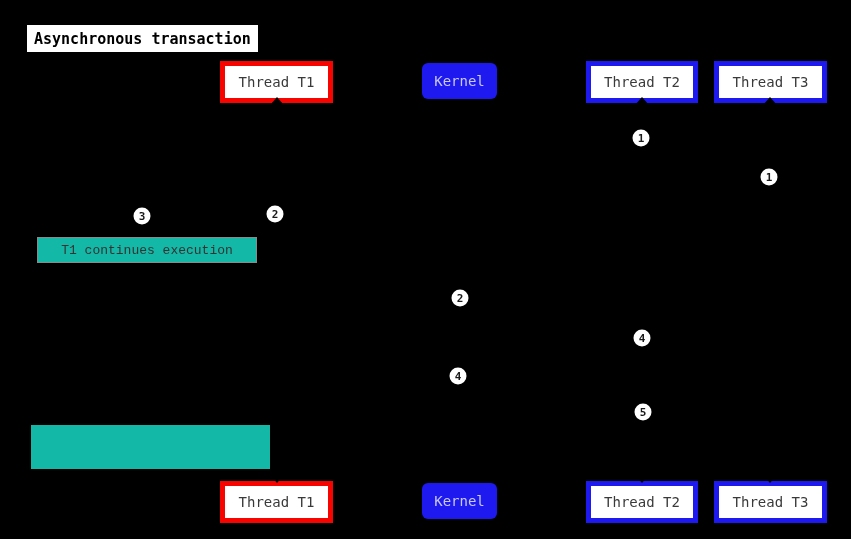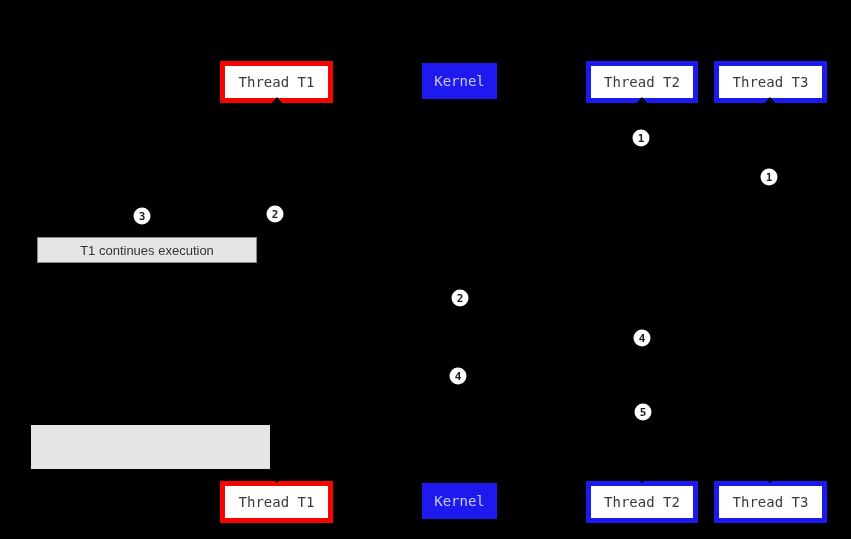--- a/index.html
+++ b/index.html
@@ -17,26 +17,26 @@
   .pbox{
     position:absolute;height:42px;box-sizing:border-box;background:#fff;
     border:5px solid #15803d;display:flex;align-items:center;justify-content:center;
     font-size:14px;color:var(--box_text,#3a3a3a);white-space:nowrap;
   }
   .pbox.red{border-color:var(--accent_red,#f80400);}
   .pbox.blue{border-color:var(--accent_blue,#1d19ef);}
   .kbox{
     position:absolute;width:75px;height:36px;box-sizing:border-box;
     background:var(--accent_blue,#1d19ef);color:var(--kernel_text,#c9c9f6);
-    display:flex;align-items:center;justify-content:center;font-size:14px;white-space:nowrap;
+    display:flex;align-items:center;justify-content:center;font-size:14px;white-space:nowrap;border-radius:6px;
   }
   .note{
-    position:absolute;background:#e5e5e5;border:1px solid var(--note_border,#8a8a8a);
+    position:absolute;background:#14b8a6;border:1px solid var(--note_border,#8a8a8a);
     box-sizing:border-box;display:flex;align-items:center;justify-content:center;
-    font-family:Liberation Sans, sans-serif;font-size:13px;color:var(--note_text,#333);
+    font-family:Liberation Mono, monospace;font-size:13px;color:var(--note_text,#333);
     white-space:nowrap;
   }
   .note.blank{border:none;}
   .badge{
     position:absolute;width:17px;height:17px;border-radius:50%;
     background:var(--badge_bg,#fff);color:var(--badge_text,#1a1a1a);
     font-size:11px;font-weight:bold;line-height:1;
     display:flex;align-items:center;justify-content:center;
     transform:translate(-50%,-50%);z-index:3;
   }
@@ -46,20 +46,21 @@
     transform:translateX(-50%);
   }
   .arrow-up{border-bottom:7px solid #000;}
   .arrow-down{border-top:7px solid #000;}
 </style>
 </head>
 <body>
 
 <div class="canvas">
 
+  <div class="title">Asynchronous transaction</div>
 
   <div class="pbox red" style="left:220px;top:61px;width:113px;">Thread T1</div>
   <div class="kbox" style="left:422px;top:63px;">Kernel</div>
   <div class="pbox blue" style="left:586px;top:61px;width:112px;">Thread T2</div>
   <div class="pbox blue" style="left:714px;top:61px;width:113px;">Thread T3</div>
 
   <div class="arrow-up" style="left:277px;top:97px;"></div>
   <div class="arrow-up" style="left:642px;top:97px;"></div>
   <div class="arrow-up" style="left:770px;top:97px;"></div>
 

